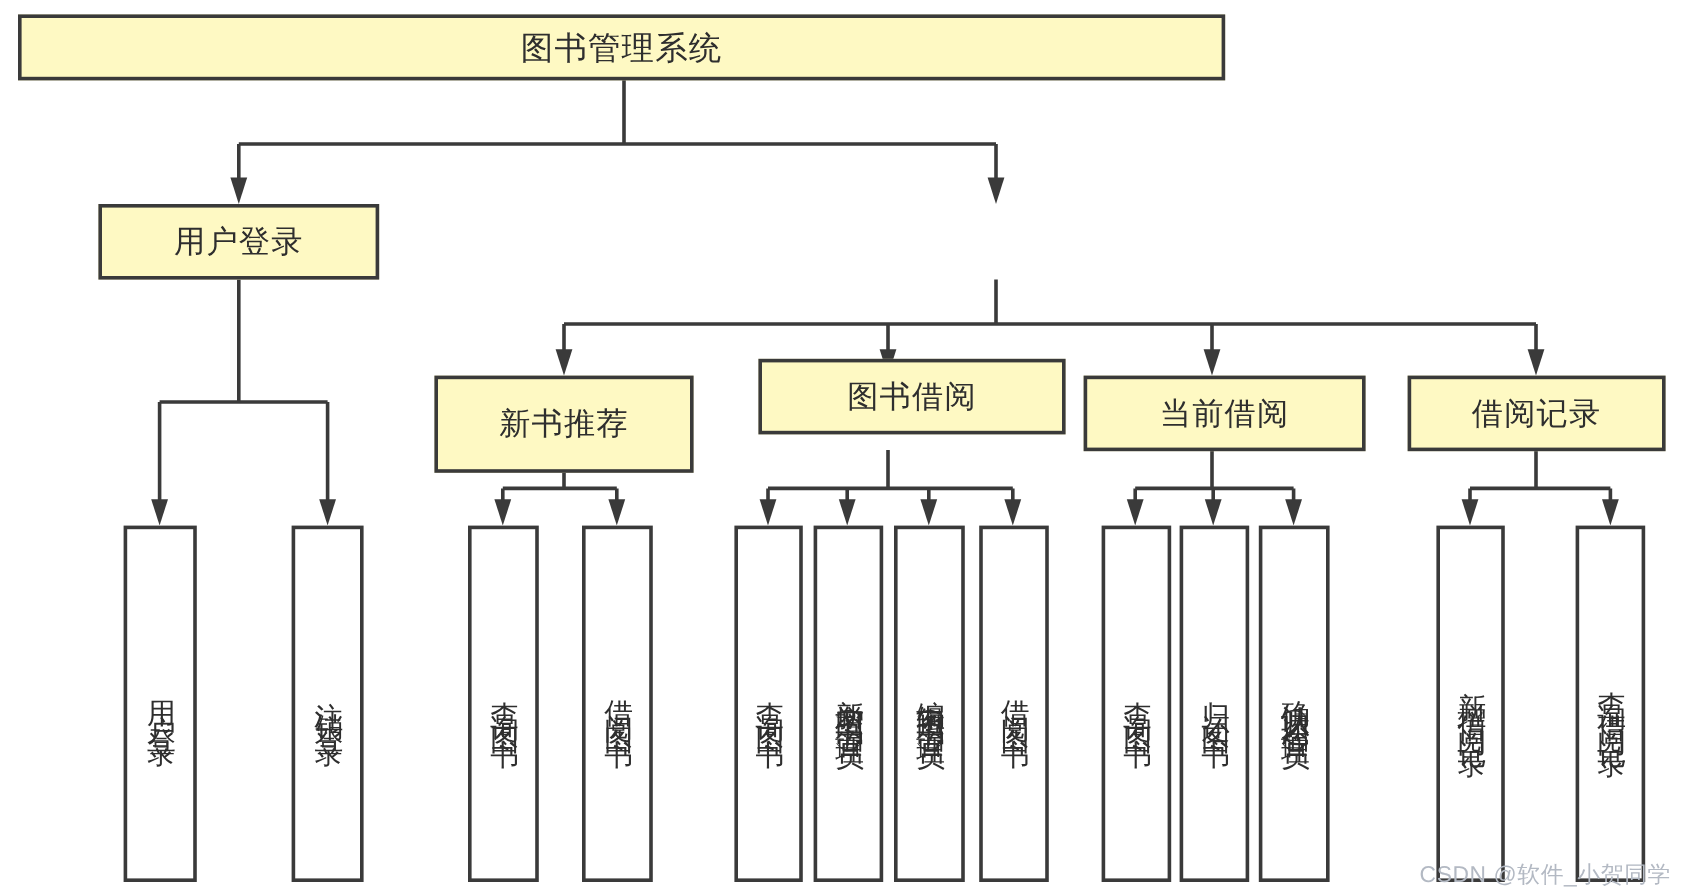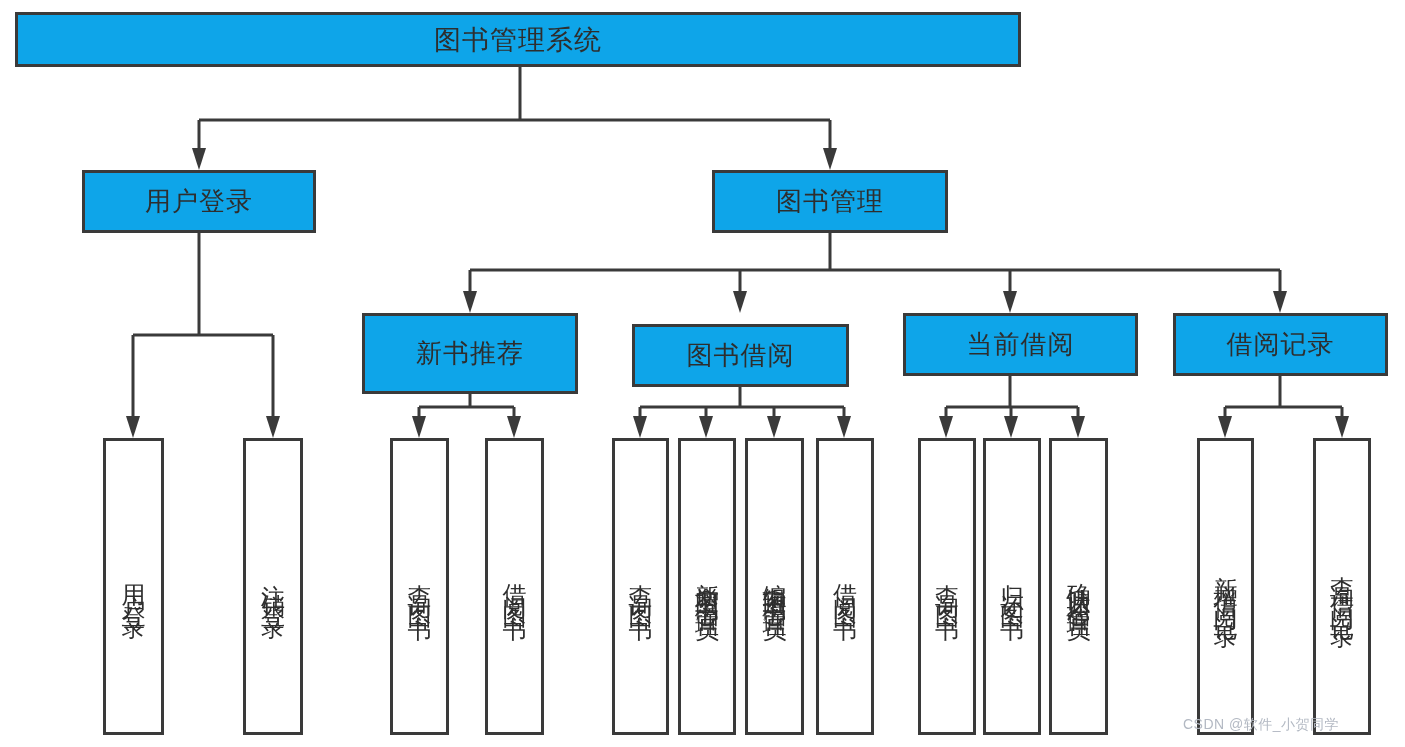--- a/index.html
+++ b/index.html
@@ -8,21 +8,21 @@
     width:1405px;height:747px;
     background:#ffffff;
     font-family:"Liberation Sans", sans-serif;
     overflow:hidden;
   }
   #wires{position:absolute;left:0;top:0;width:1405px;height:747px;}
   .node{
     position:absolute;
     box-sizing:border-box;
     border:3px solid #3a3a3a;
-    background:#0ea5e9;
+    background:#fef9c3;
     display:flex;align-items:center;justify-content:center;
     color:#2e2e2e;
     font-size:26px;
     letter-spacing:1px;
     white-space:nowrap;
   }
   .node.root{font-size:27px;}
   .leaf{
     position:absolute;
     box-sizing:border-box;
@@ -36,21 +36,21 @@
     writing-mode:vertical-rl;
     text-orientation:mixed;
     letter-spacing:11px;
     line-height:1;
   }
   .leaf span.long{letter-spacing:5px;}
   .leaf span.mid{letter-spacing:10px;}
   .watermark{
     position:absolute;
     left:1183px;top:716px;
-    font-size:14px;
+    font-size:19px;
     color:#b3b9c3;
     letter-spacing:0.5px;
     z-index:6;
     white-space:nowrap;
   }
 </style>
 </head>
 <body>
 
 <div id="canvas">
@@ -98,28 +98,25 @@
     </g>
   </svg>
 
   <div class="node root" style="left:15px;top:12px;width:1006px;height:55px;">
     <span>图书管理系统</span>
   </div>
 
   <div class="node" style="left:82px;top:170px;width:234px;height:63px;">
     <span>用户登录</span>
   </div>
-  <div class="node" style="left:712px;top:170px;width:236px;height:63px;">
-    <span>图书管理</span>
-  </div>
 
   <div class="node" style="left:362px;top:313px;width:216px;height:81px;">
     <span>新书推荐</span>
   </div>
-  <div class="node" style="left:632px;top:324px;width:217px;height:63px;">
+  <div class="node" style="left:632px;top:299px;width:256px;height:63px;">
     <span>图书借阅</span>
   </div>
   <div class="node" style="left:903px;top:313px;width:235px;height:63px;">
     <span>当前借阅</span>
   </div>
   <div class="node" style="left:1173px;top:313px;width:215px;height:63px;">
     <span>借阅记录</span>
   </div>
 
   <div class="leaf" style="left:103px;top:438px;width:61px;height:297px;">

